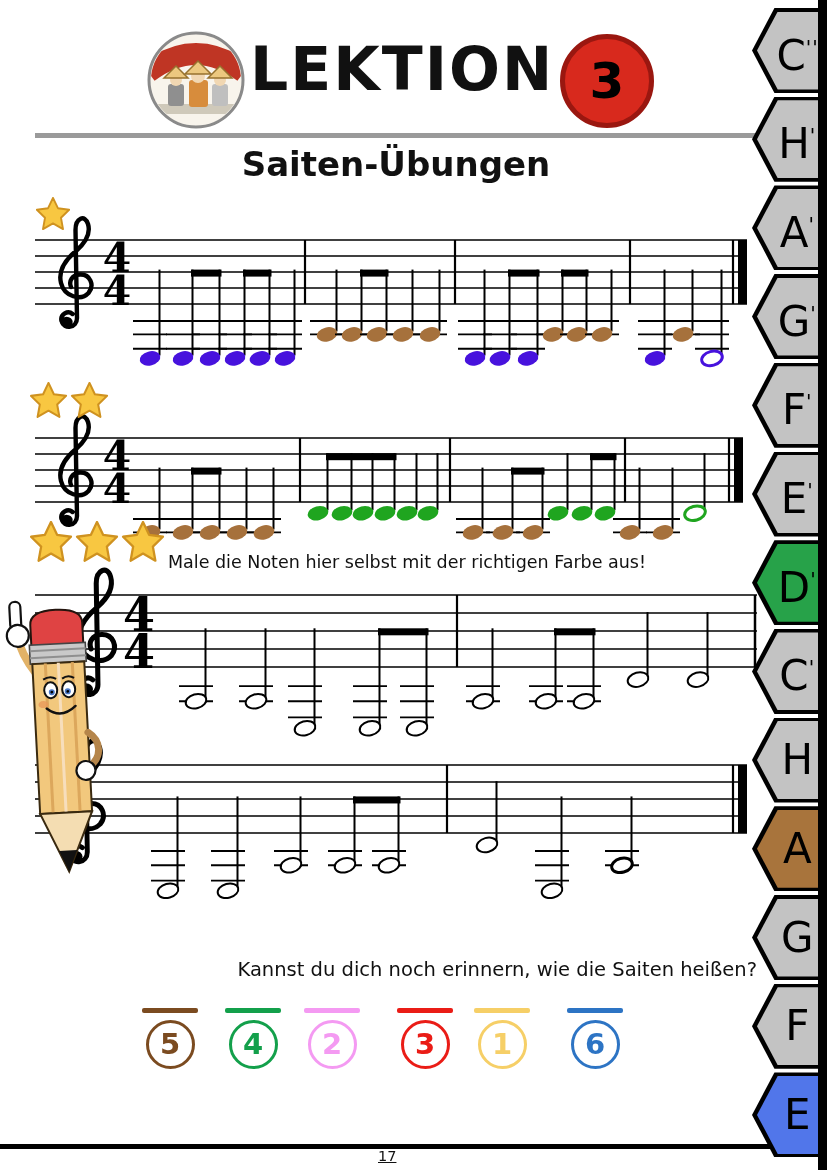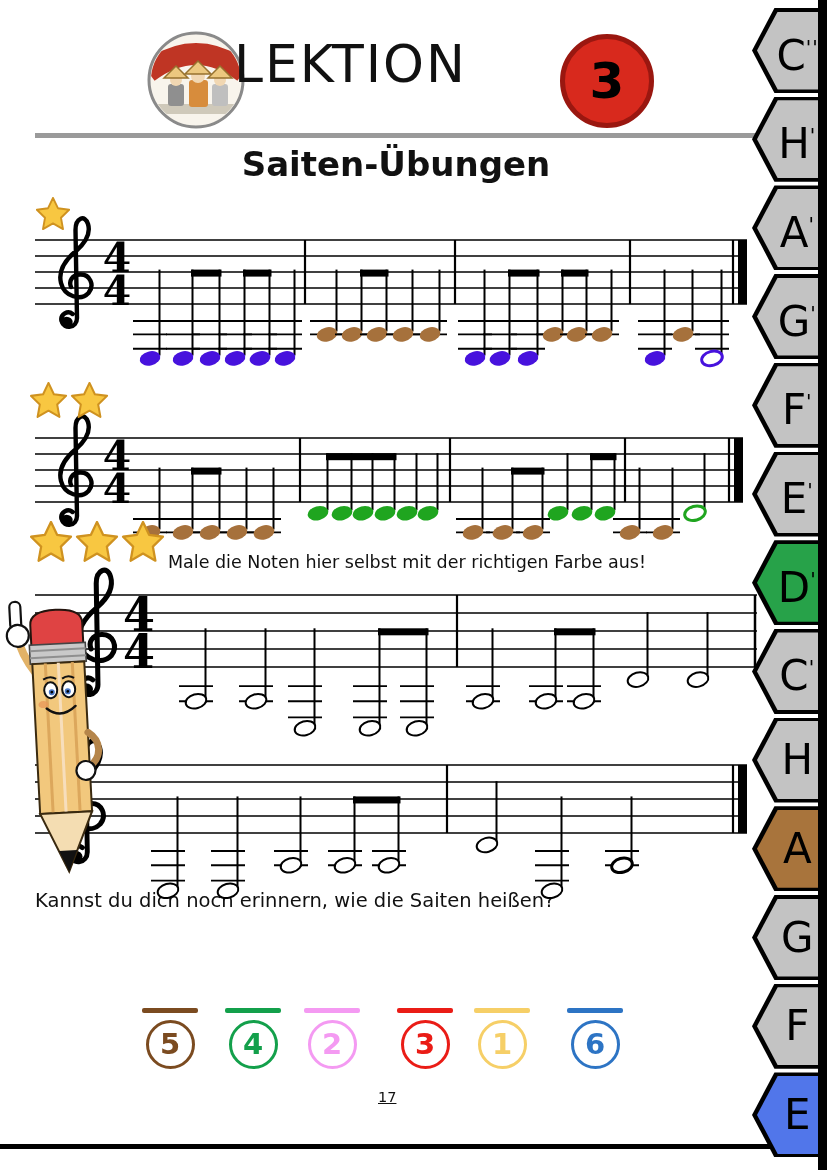--- a/index.html
+++ b/index.html
@@ -1,29 +1,29 @@
 <!DOCTYPE html>
 <html><head>
 <meta charset="utf-8">
 <style>
   html,body{margin:0;padding:0;}
   body{width:827px;height:1170px;position:relative;background:#fff;overflow:hidden;
        font-family:"DejaVu Sans", sans-serif;color:#111;}
   .abs{position:absolute;}
   
-  #lektion-title{left:234px;top:34px;font-size:52px;font-weight:400;letter-spacing:2px;}
+  #lektion-title{left:250px;top:34px;font-size:60px;font-weight:700;letter-spacing:2px;}
   #lesson-badge{left:560px;top:34px;width:84px;height:84px;border-radius:50%;
     border:5px solid #9a1710;display:flex;align-items:center;justify-content:center;
     font-size:50px;font-weight:700;color:#000;}
   #divider{left:35px;top:133px;width:722px;height:5px;background:#9a9a9a;}
   #subtitle{left:35px;top:144px;width:722px;text-align:center;font-size:34px;font-weight:600;}
   
   #instr1{left:46px;top:552px;width:722px;text-align:center;font-size:17.5px;}
-  #instr2{left:35px;top:889px;width:722px;text-align:left;font-size:19.5px;}
-  #pagenum{left:378px;top:1089px;font-size:14.5px;text-decoration:underline;}
+  #instr2{left:35px;top:958px;width:722px;text-align:right;font-size:19.5px;}
+  #pagenum{left:378px;top:1148px;font-size:14.5px;text-decoration:underline;}
   
   #edge-right{right:0;top:0;width:9px;height:1170px;background:#000;}
   #edge-bottom{left:0;top:1144px;width:772px;height:5px;background:#000;}
   
   .tab{position:absolute;right:9px;width:66px;height:85px;background:#000;z-index:4;
        clip-path:polygon(34% 0,100% 0,100% 100%,34% 100%,0 50%);}
   .tab-in{position:absolute;top:3.5px;bottom:3.5px;left:5px;right:0;
        clip-path:polygon(34% 0,100% 0,100% 100%,34% 100%,0 50%);}
   .tab-label{position:absolute;left:32%;right:0;top:50%;transform:translateY(-50%);
        text-align:center;font-size:42px;line-height:42px;color:#000;}

